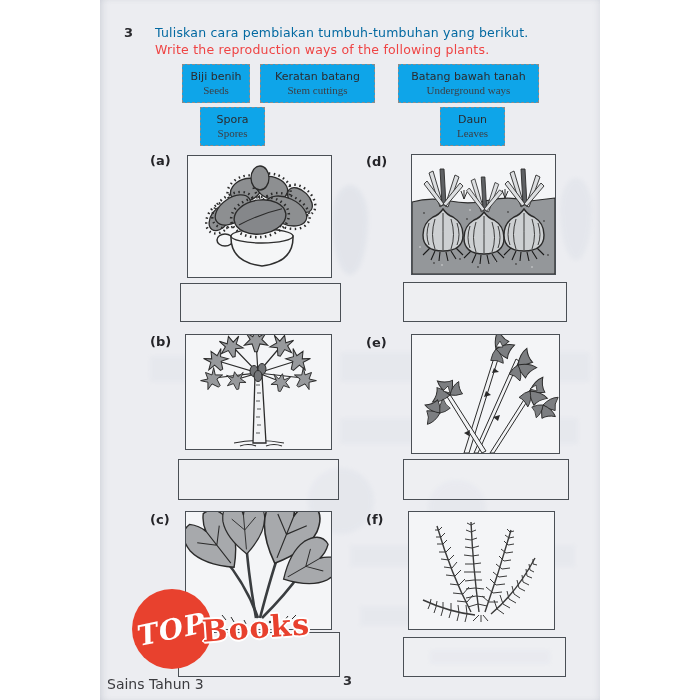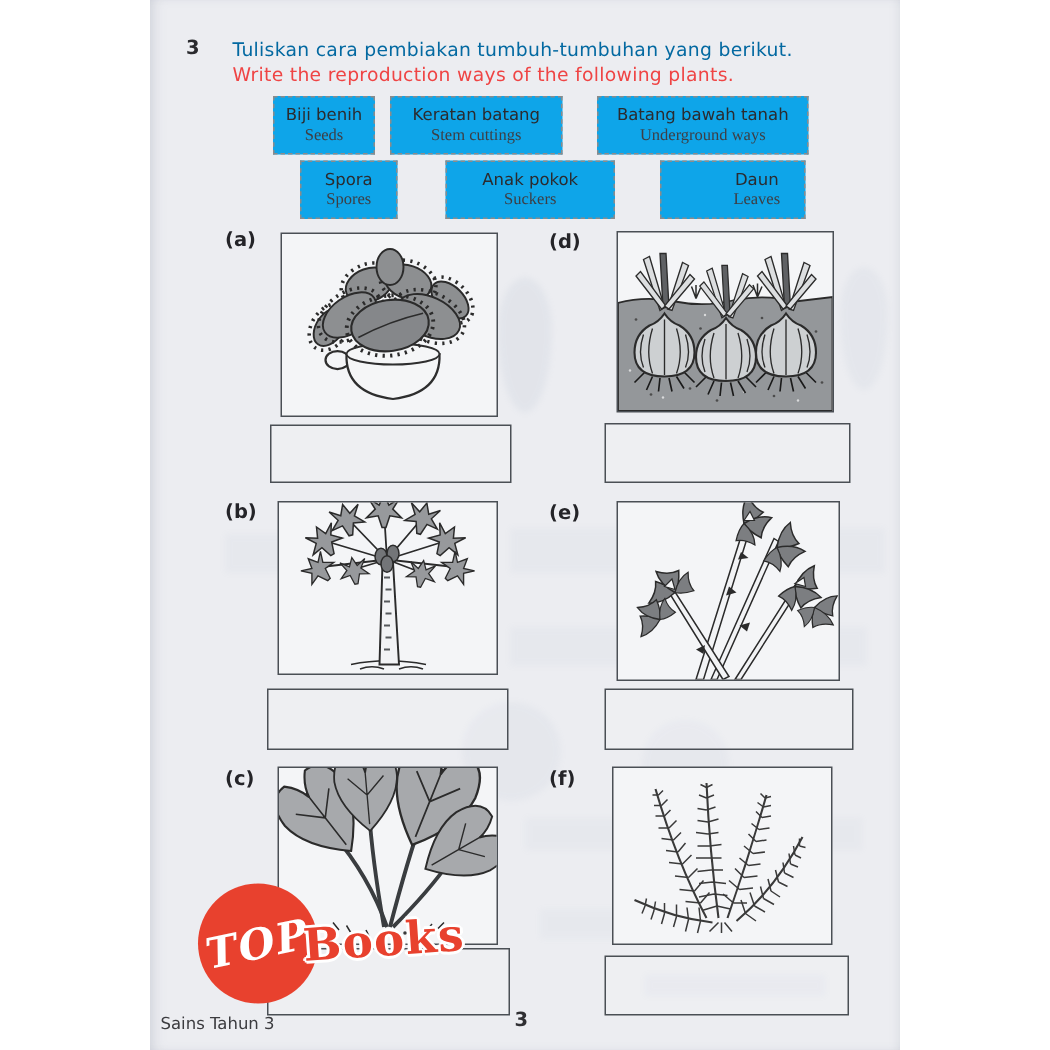--- a/index.html
+++ b/index.html
@@ -12,21 +12,21 @@
   .qline1{position:absolute;left:155px;top:25px;font-size:12.5px;color:#0369a1;letter-spacing:.2px;}
   .qline2{position:absolute;left:155px;top:42px;font-size:12.5px;color:#ef4444;letter-spacing:.2px;}
   .opt{position:absolute;background:#0ea5e9;border:1.5px dashed #8b8b8b;display:flex;flex-direction:column;
        align-items:center;justify-content:center;text-align:center;line-height:1.25;}
   .opt .my{font-size:11px;color:#2b2b2f;}
   .opt .en{font-size:11px;color:#3e3e44;font-family:Liberation Serif, serif;}
   .plabel{position:absolute;font-size:13px;font-weight:bold;color:#242428;}
   .imgbox{position:absolute;background:#f4f5f7;border:1px solid #4a4f55;}
   .imgbox svg{display:block;width:100%;height:100%;}
   .ansbox{position:absolute;border:1px solid #4a4f55;background:rgba(255,255,255,.12);}
-  .footer-title{position:absolute;left:107px;top:676px;font-size:11px;color:#3b3b3f;}
+  .footer-title{position:absolute;left:107px;top:676px;font-size:14px;color:#3b3b3f;}
   .footer-page{position:absolute;left:343px;top:673px;font-size:13px;font-weight:bold;color:#2f2f33;}
   #wm-circle{position:absolute;left:132px;top:589px;width:80px;height:80px;border-radius:50%;
              background:#e8412e;z-index:50;display:flex;align-items:center;justify-content:center;}
   #wm-top{font-family:"DejaVu Serif","Liberation Serif",serif;font-style:italic;font-weight:bold;
           font-size:28px;color:#ffffff;transform:rotate(-12deg);letter-spacing:1px;}
   #wm-books{position:absolute;left:202px;top:610px;z-index:51;font-family:"DejaVu Serif","Liberation Serif",serif;
             font-weight:bold;font-size:30px;color:#e8412e;transform:rotate(-4deg);letter-spacing:1px;
             text-shadow:-2px 0 0 #fff,2px 0 0 #fff,0 -2px 0 #fff,0 2px 0 #fff,
                         -1px -1px 0 #fff,1px 1px 0 #fff,-1px 1px 0 #fff,1px -1px 0 #fff;}
 </style>
@@ -60,25 +60,21 @@
     <span class="en">Stem cuttings</span>
   </div>
   <div class="opt" style="left:398px;top:64px;width:139px;height:37px;">
     <span class="my">Batang bawah tanah</span>
     <span class="en">Underground ways</span>
   </div>
   <div class="opt" style="left:200px;top:107px;width:63px;height:37px;">
     <span class="my">Spora</span>
     <span class="en">Spores</span>
   </div>
-  <div class="opt" style="left:297px;top:107px;width:111px;height:37px;">
-    <span class="my">Anak pokok</span>
-    <span class="en">Suckers</span>
-  </div>
-  <div class="opt" style="left:440px;top:107px;width:63px;height:37px;padding-left:32px;">
+  <div class="opt" style="left:440px;top:107px;width:63px;height:37px;">
     <span class="my">Daun</span>
     <span class="en">Leaves</span>
   </div>
 
   <div class="plabel" style="left:150px;top:153px;">(a)</div>
   <div class="imgbox" style="left:187px;top:155px;width:143px;height:121px;">
     <svg viewBox="0 0 143 121">
       <ellipse cx="37" cy="84" rx="8" ry="6" fill="none" stroke="#2e2e2e" stroke-width="1.5"></ellipse>
       <path d="M43 80 Q42 106 74 110 Q106 106 105 80 Z" fill="#f5f6f7" stroke="#2e2e2e" stroke-width="1.5"></path>
       <ellipse cx="74" cy="80" rx="31" ry="7" fill="#f5f6f7" stroke="#2e2e2e" stroke-width="1.3"></ellipse>

